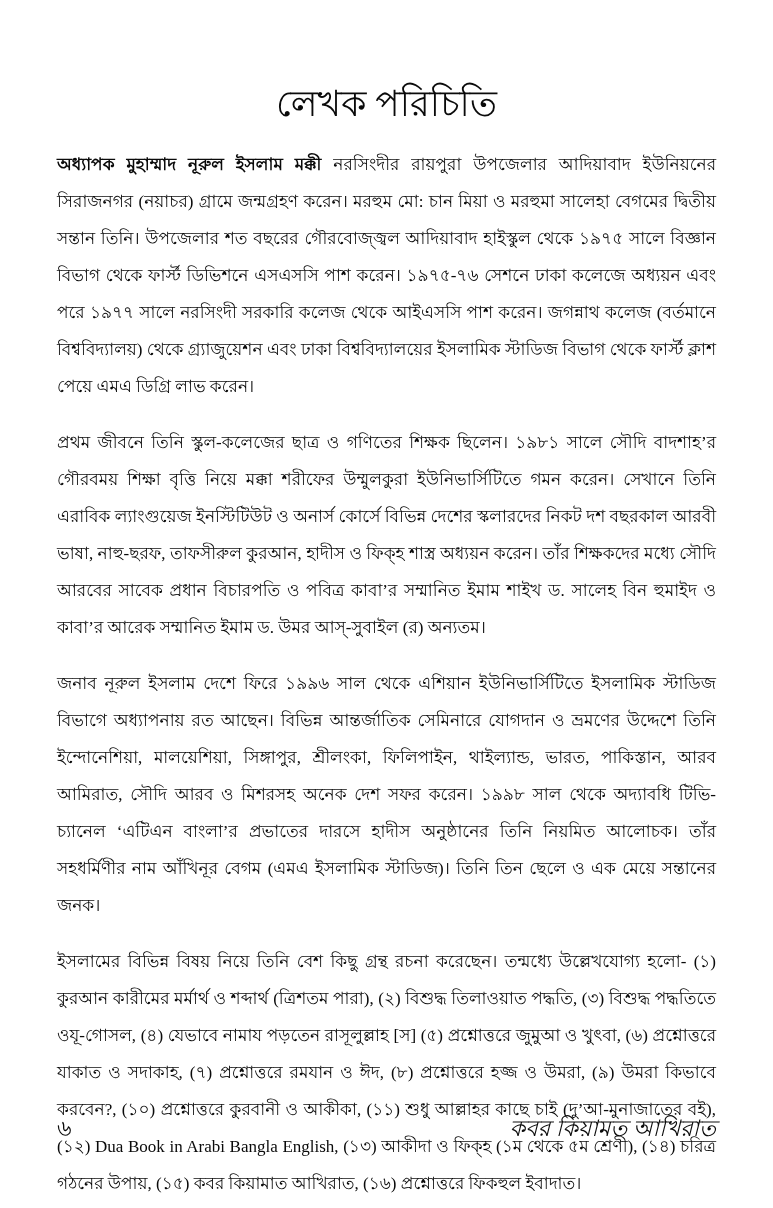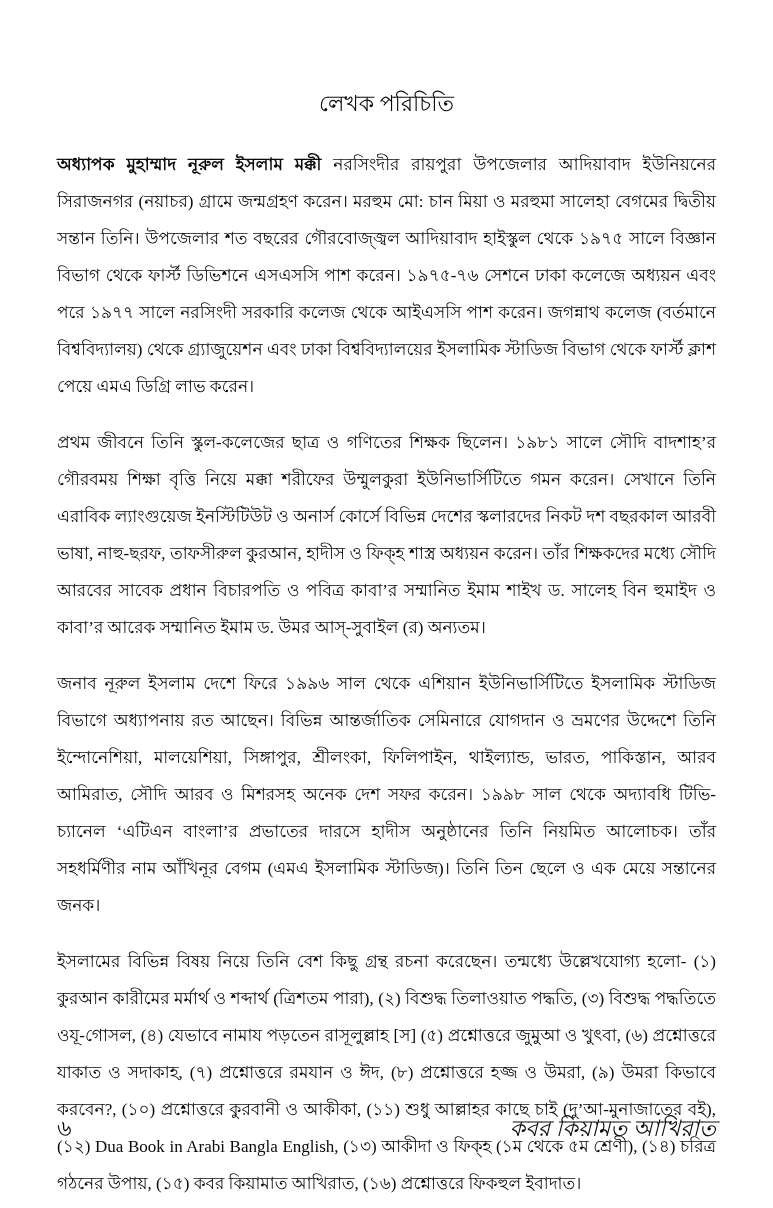--- a/index.html
+++ b/index.html
@@ -18,21 +18,21 @@
     font-family: "Liberation Serif", "DejaVu Serif", serif;
     overflow: hidden;
   }
 
   .content {
     padding: 86px 57px 0 57px;
   }
 
   .page-title {
     text-align: center;
-    font-size: 22px;
+    font-size: 36px;
     font-weight: 400;
     line-height: 36px;
     margin-bottom: 24px;
   }
 
   .body-paragraph {
     font-size: 17px;
     line-height: 37px;
     text-align: justify;
     margin-bottom: 19px;

